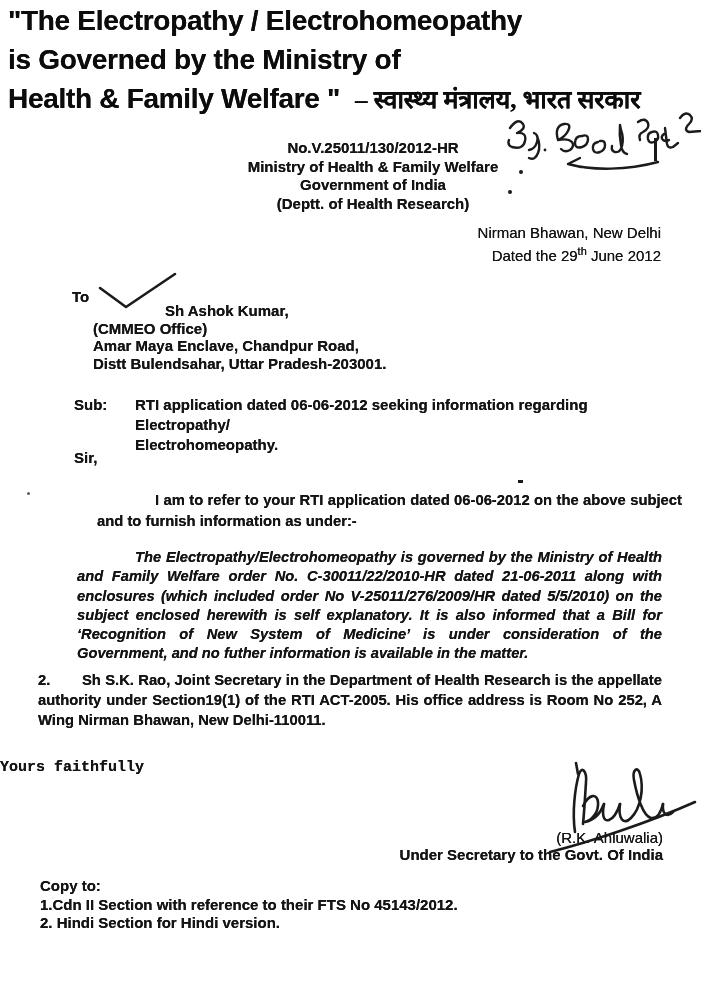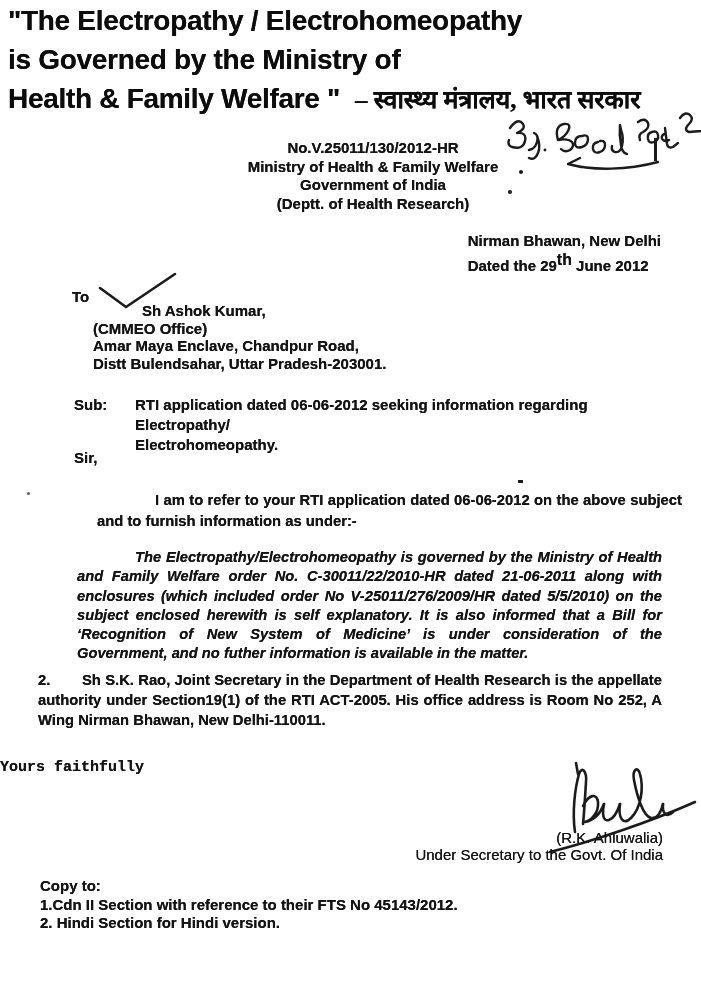--- a/index.html
+++ b/index.html
@@ -21,28 +21,28 @@
     position:absolute; left:173px; top:139px; width:400px; text-align:center;
     font-weight:bold; font-size:15px; line-height:18.5px;
   }
   
   .speedpost { position:absolute; left:498px; top:104px; }
   .tick { position:absolute; left:95px; top:271px; }
   .signature-svg { position:absolute; left:545px; top:760px; }
   .ink { stroke:#1b1b1b; fill:none; stroke-linecap:round; stroke-linejoin:round; }
   
   .dateline {
-    position:absolute; right:40px; top:231px; 
-    font-weight:bold; font-size:15px; line-height:19px;
+    position:absolute; right:40px; top:223px; text-align:right;
+    font-weight:normal; font-size:15px; line-height:19px;
   }
-  .dateline sup { font-size:16px; }
+  .dateline sup { font-size:11px; }
   
   .to-label { position:absolute; left:72px; top:288px; font-weight:bold; font-size:15px; }
   .recipient { position:absolute; left:93px; top:302px; font-weight:bold; font-size:15px; line-height:17.6px; }
-  .recipient .name { margin-left:49px; }
+  .recipient .name { margin-left:72px; }
   
   .subject { position:absolute; left:74px; top:395px; display:flex; font-weight:bold; font-size:15px; line-height:20px; }
   .subject .label { width:61px; flex:none; }
   .subject .text { width:530px; }
   .sir { position:absolute; left:74px; top:449px; font-weight:bold; font-size:15px; }
   
   .para1 {
     position:absolute; left:77px; top:490px; width:585px;
     font-weight:bold; font-size:14.8px; line-height:20.5px; text-align:justify; text-indent:58px;margin-left:20px;
   }
@@ -54,21 +54,21 @@
     position:absolute; left:38px; top:670px; width:624px;
     font-weight:bold; font-size:14.8px; line-height:20px; text-align:justify;
   }
   .para2 .num { display:inline-block; width:44px; }
   
   .closing {
     position:absolute; left:0; top:759px; width:661px; text-align:left;
     font-family:Liberation Mono, monospace; font-weight:bold; font-size:15px;
   }
   .sig-name { position:absolute; left:0; top:829px; width:663px; text-align:right; font-weight:normal; font-size:15px; }
-  .sig-desig { position:absolute; left:0; top:846px; width:663px; text-align:right; font-weight:normal; font-size:15px; }
+  .sig-desig { position:absolute; left:0; top:846px; width:663px; text-align:right; font-weight:bold; font-size:15px; }
   
   .copyto { position:absolute; left:40px; top:877px; font-weight:bold; font-size:15px; line-height:18.5px; }
   
   .artifact { position:absolute; background:#1a1a1a; }
   .a-bar { left:654px; top:138px; width:3px; height:23px; }
   .a-d1 { left:508px; top:190px; width:4px; height:4px; border-radius:50%; }
   .a-d2 { left:519px; top:170px; width:4px; height:4px; border-radius:50%; }
   .a-d3 { left:518px; top:480px; width:5px; height:3px; }
   .a-d4 { left:27px; top:492px; width:3px; height:3px; border-radius:50%; opacity:.7; }
 </style>

